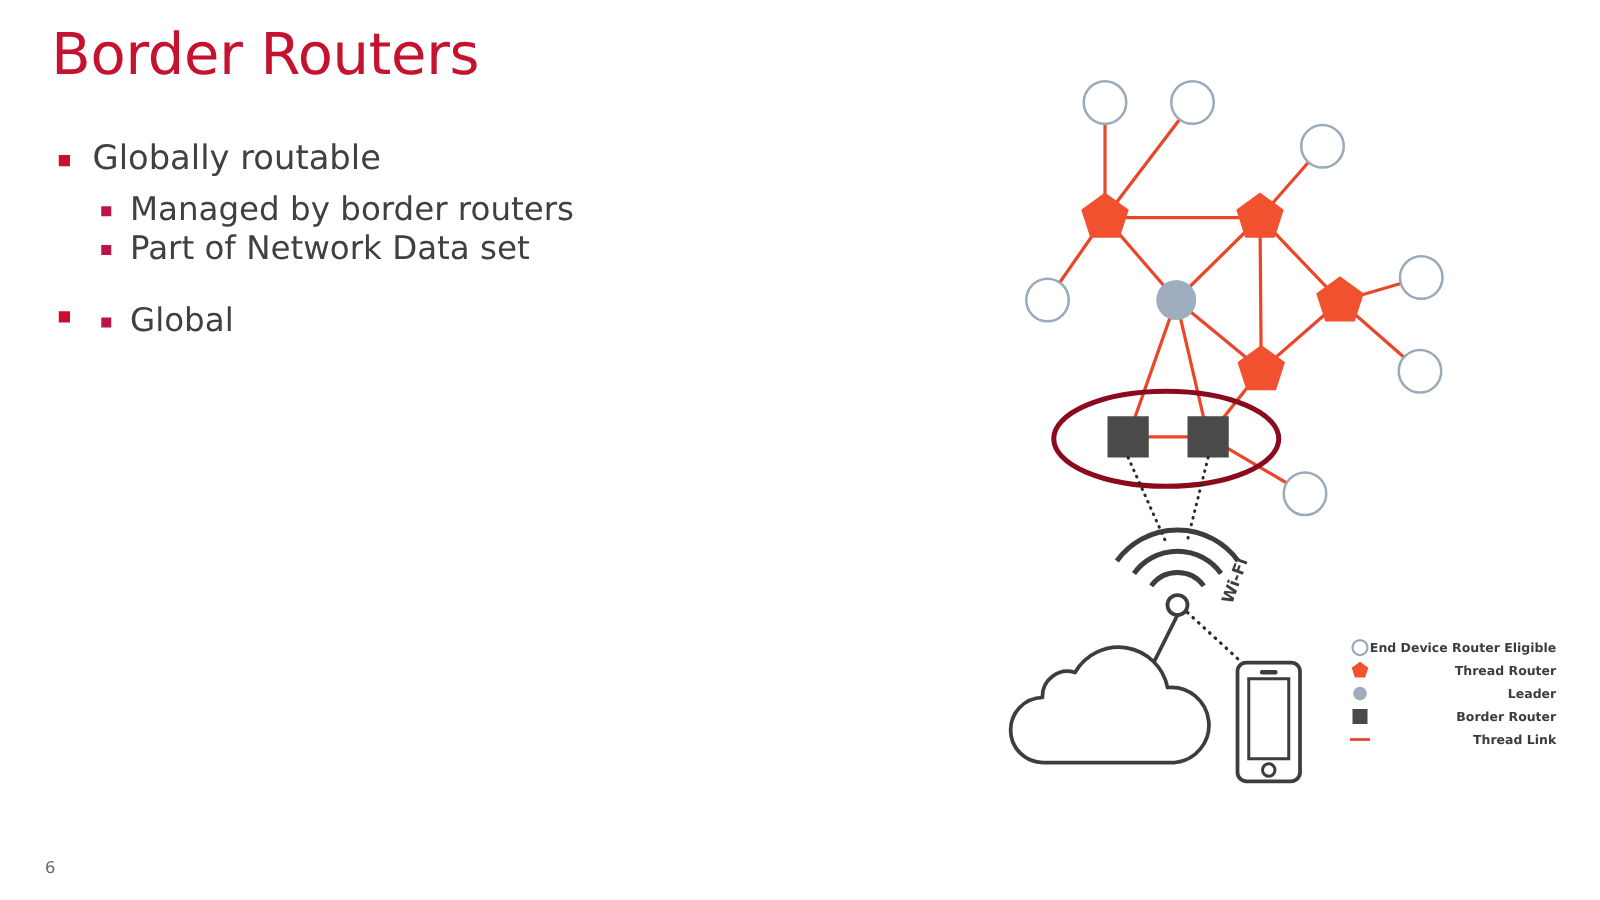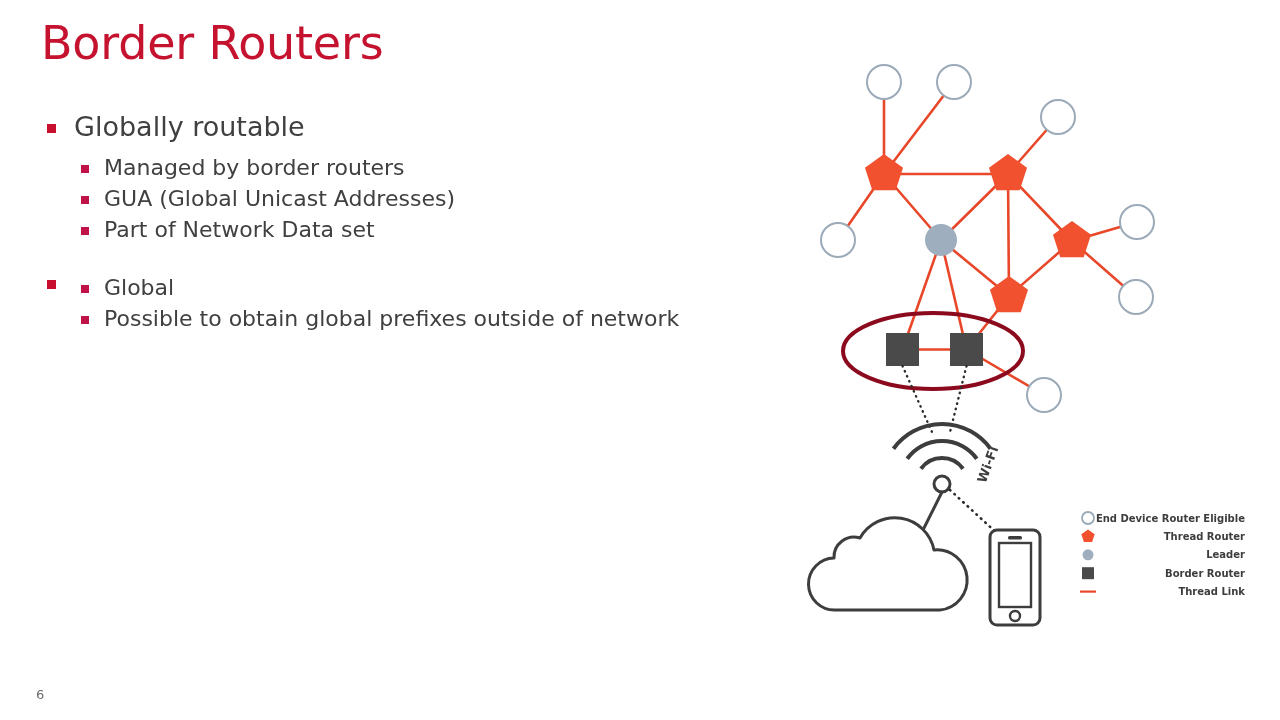--- a/index.html
+++ b/index.html
@@ -53,21 +53,21 @@
     top: 14px;
     width: 9px;
     height: 9px;
     background: #C8102E;
   }
   .bullet-l2 {
     position: relative;
     padding-left: 63px;
     margin-top: 1px;
     margin-bottom: 1px;
-    font-size: 22px;
+    font-size: 26px;
     line-height: 30px;
     color: #404040;
     white-space: nowrap;
   }
   .bullet-l2 > .marker {
     position: absolute;
     left: 40px;
     top: 12px;
     width: 8px;
     height: 8px;
@@ -120,47 +120,39 @@
       <span>Globally routable</span>
     </div>
 
     <div class="group-gap-small"></div>
 
     <div class="bullet-l2">
       <span class="marker"></span>
       <span>Managed by border routers</span>
     </div>
 
+
     <div class="bullet-l2">
       <span class="marker"></span>
-      <span>GUA (Global Unicast Addresses)</span>
-    </div>
+      <span>Part of Network Data set</span>
+    </div>
+
+    <div class="group-gap"></div>
+
+    <div class="bullet-l1">
+      <span class="marker"></span>
+    </div>
+
+    <div class="group-gap-small"></div>
 
     <div class="bullet-l2">
       <span class="marker"></span>
-      <span>Part of Network Data set</span>
-    </div>
-
-    <div class="group-gap"></div>
-
-    <div class="bullet-l1">
-      <span class="marker"></span>
-    </div>
-
-    <div class="group-gap-small"></div>
-
-    <div class="bullet-l2">
-      <span class="marker"></span>
       <span>Global</span>
     </div>
 
-    <div class="bullet-l2">
-      <span class="marker"></span>
-      <span>Possible to obtain global prefixes outside of network</span>
-    </div>
 
   </div>
 
   <div class="slide-number">6</div>
 
   <div class="diagram">
     <svg id="net-svg" width="480" height="600" viewBox="0 0 480 600">
       <g id="layer-links">
           <line x1="84" y1="42" x2="84" y2="134" stroke="#E8472A" stroke-width="2.6" stroke-linecap="round"></line>
           <line x1="154" y1="42" x2="84" y2="134" stroke="#E8472A" stroke-width="2.6" stroke-linecap="round"></line>

